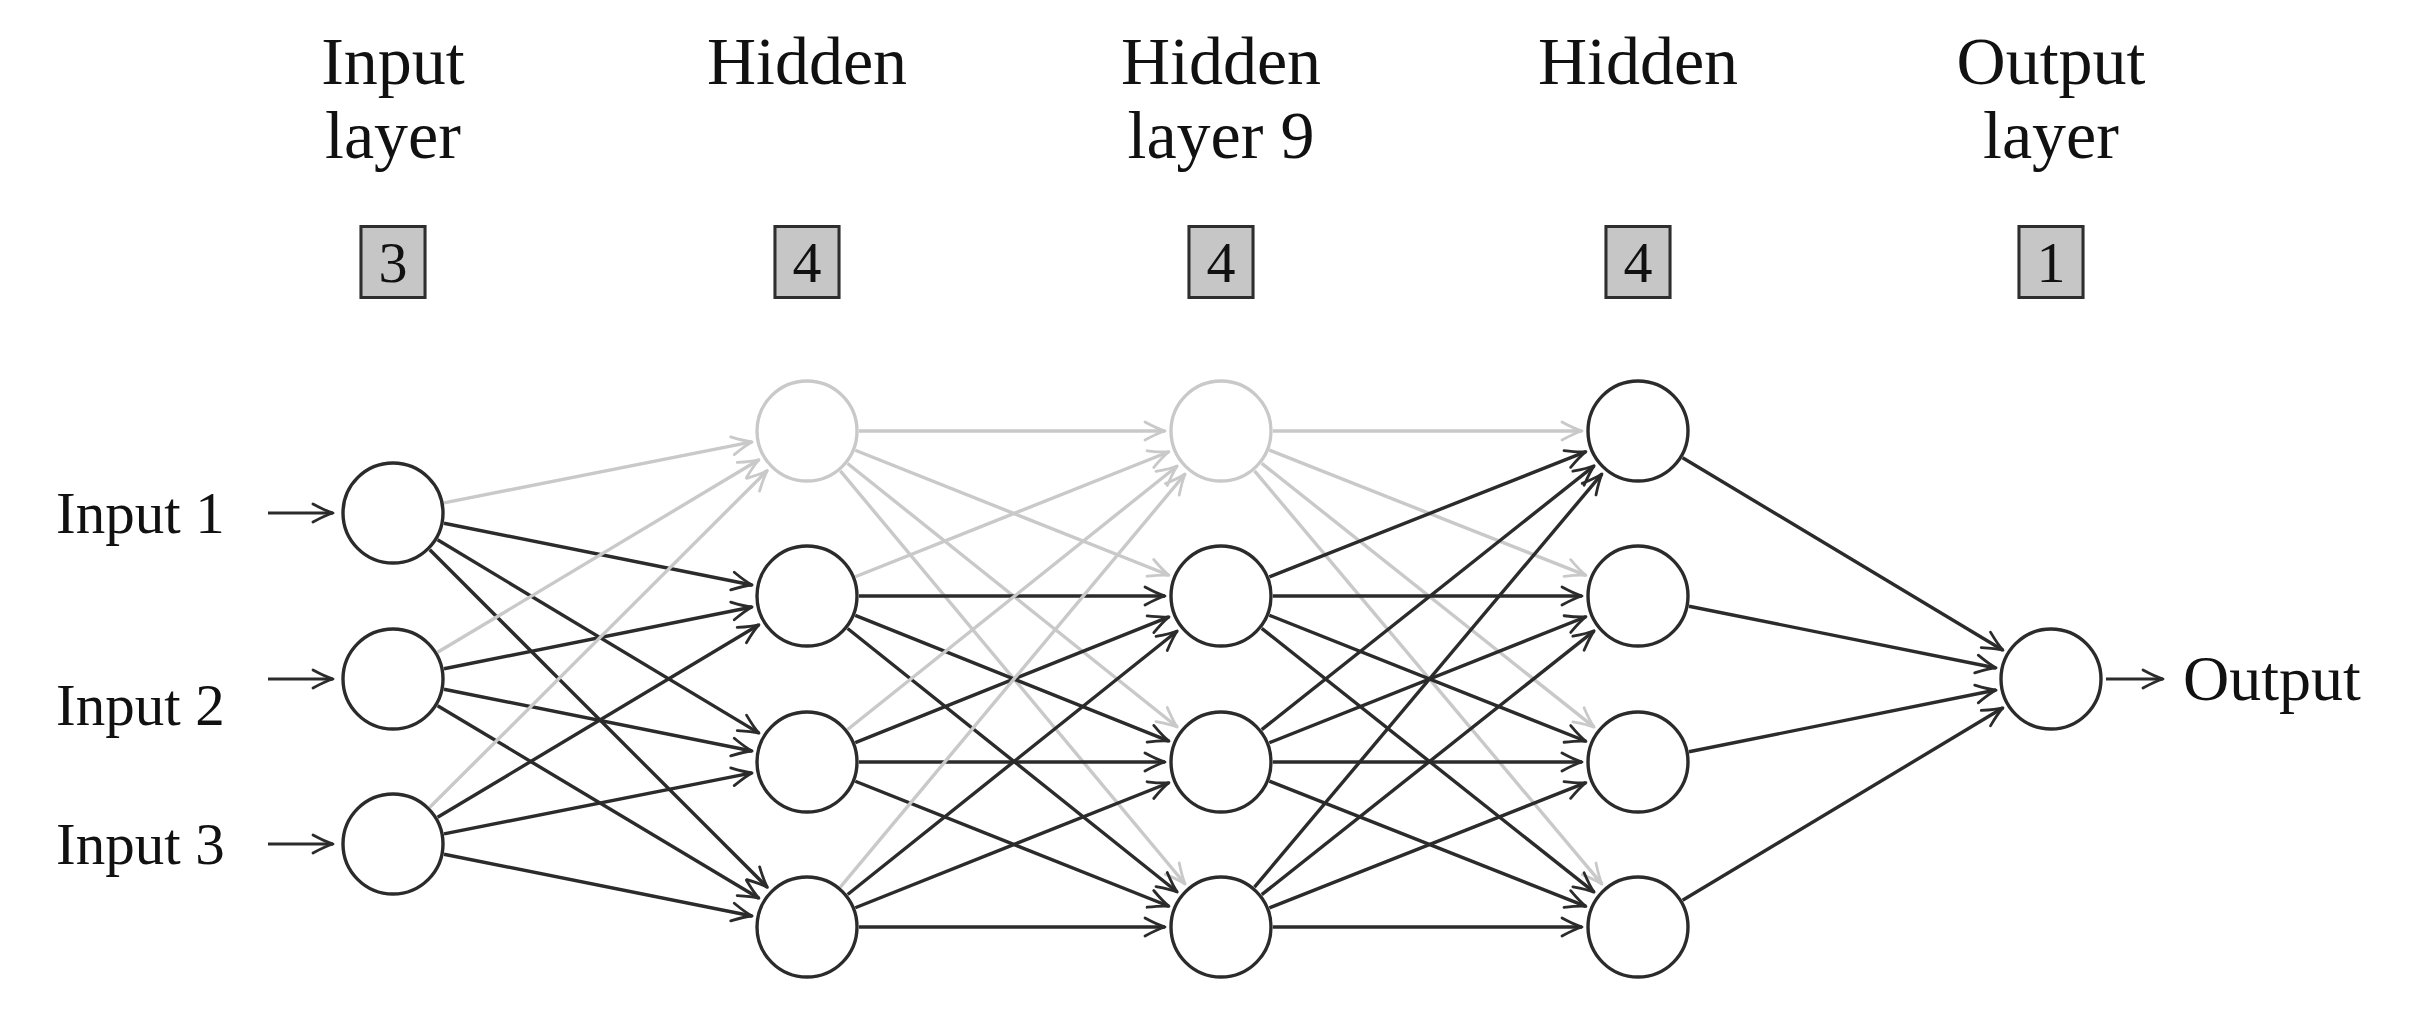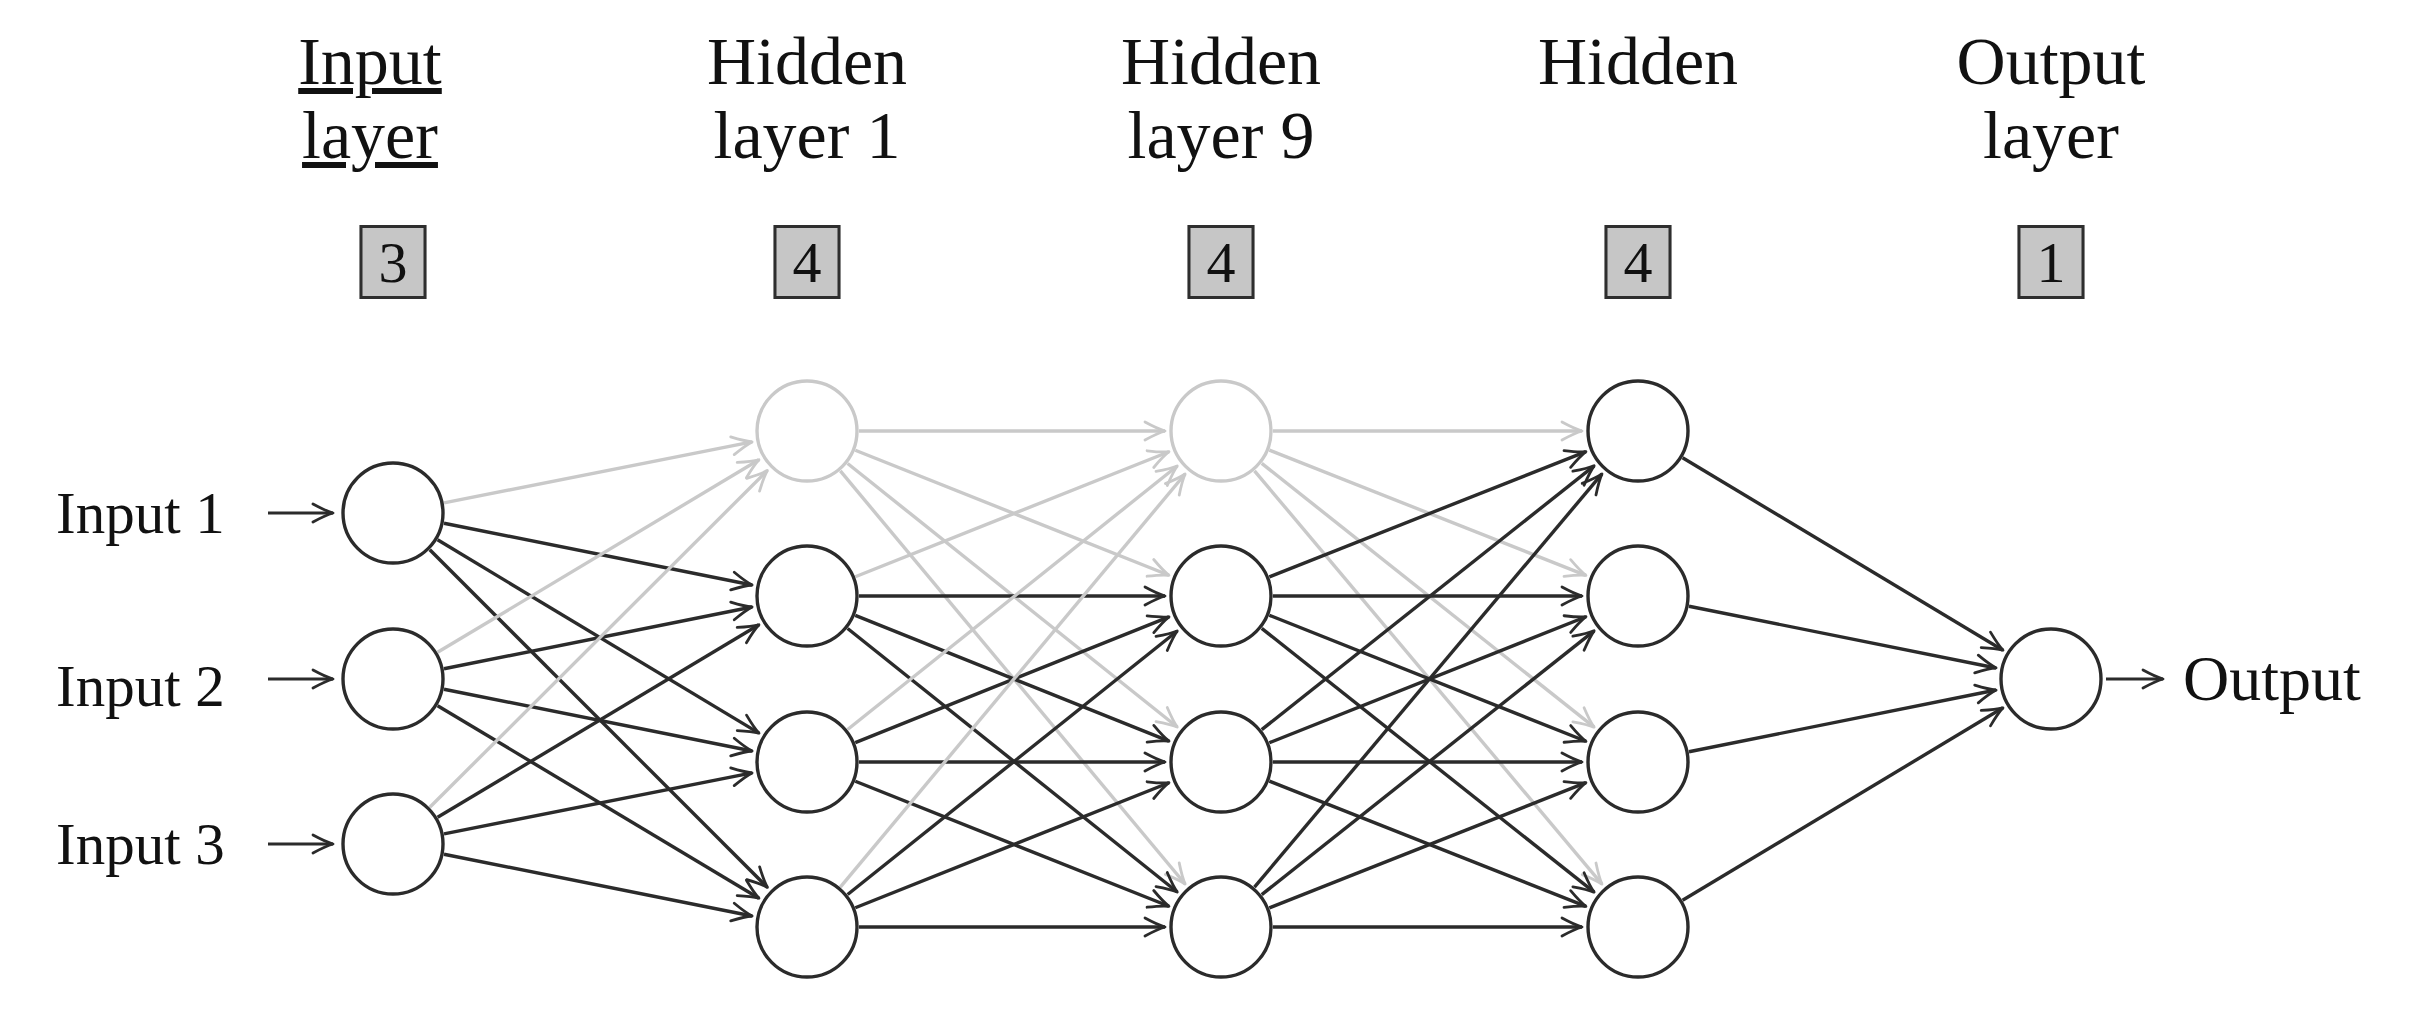--- a/index.html
+++ b/index.html
@@ -129,45 +129,44 @@
       <circle cx="1221" cy="596" r="50" fill="#ffffff" stroke="#2b2b2b" stroke-width="3.4"></circle>
       <circle cx="1221" cy="762" r="50" fill="#ffffff" stroke="#2b2b2b" stroke-width="3.4"></circle>
       <circle cx="1221" cy="927" r="50" fill="#ffffff" stroke="#2b2b2b" stroke-width="3.4"></circle>
       <circle cx="1638" cy="431" r="50" fill="#ffffff" stroke="#2b2b2b" stroke-width="3.4"></circle>
       <circle cx="1638" cy="596" r="50" fill="#ffffff" stroke="#2b2b2b" stroke-width="3.4"></circle>
       <circle cx="1638" cy="762" r="50" fill="#ffffff" stroke="#2b2b2b" stroke-width="3.4"></circle>
       <circle cx="1638" cy="927" r="50" fill="#ffffff" stroke="#2b2b2b" stroke-width="3.4"></circle>
       <circle cx="2051" cy="679" r="50" fill="#ffffff" stroke="#2b2b2b" stroke-width="3.4"></circle>
     </svg>
 
-  <div class="layer-header" style="left: 370px; text-decoration: underline;">
+  <div class="layer-header" style="left: 393px;">
     <div>Input</div>
     <div>layer</div>
   </div>
   <div class="layer-header" style="left: 807px;">
     <div>Hidden</div>
-    <div>layer 1</div>
   </div>
   <div class="layer-header" style="left: 1221px;">
     <div>Hidden</div>
     <div>layer 9</div>
   </div>
   <div class="layer-header" style="left: 1638px;">
     <div>Hidden</div>
   </div>
   <div class="layer-header" style="left: 2051px;">
     <div>Output</div>
     <div>layer</div>
   </div>
 
   <div class="count-box" style="left: 393px; background: rgb(198, 198, 198); border-color: rgb(46, 46, 46);">3</div>
   <div class="count-box" style="left: 807px; background: rgb(198, 198, 198); border-color: rgb(46, 46, 46);">4</div>
   <div class="count-box" style="left: 1221px; background: rgb(198, 198, 198); border-color: rgb(46, 46, 46);">4</div>
   <div class="count-box" style="left: 1638px; background: rgb(198, 198, 198); border-color: rgb(46, 46, 46);">4</div>
   <div class="count-box" style="left: 2051px; background: rgb(198, 198, 198); border-color: rgb(46, 46, 46);">1</div>
 
   <div class="input-label" style="top: 513px;">Input 1</div>
-  <div class="input-label" style="top: 686px;">Input 2</div>
+  <div class="input-label" style="top: 705px;">Input 2</div>
   <div class="input-label" style="top: 844px; font-family: Liberation Serif, serif;">Input 3</div>
 
   <div class="output-label" style="left: 2183px; top: 679px;">Output</div>
 
 </div>
 
 </body></html>

